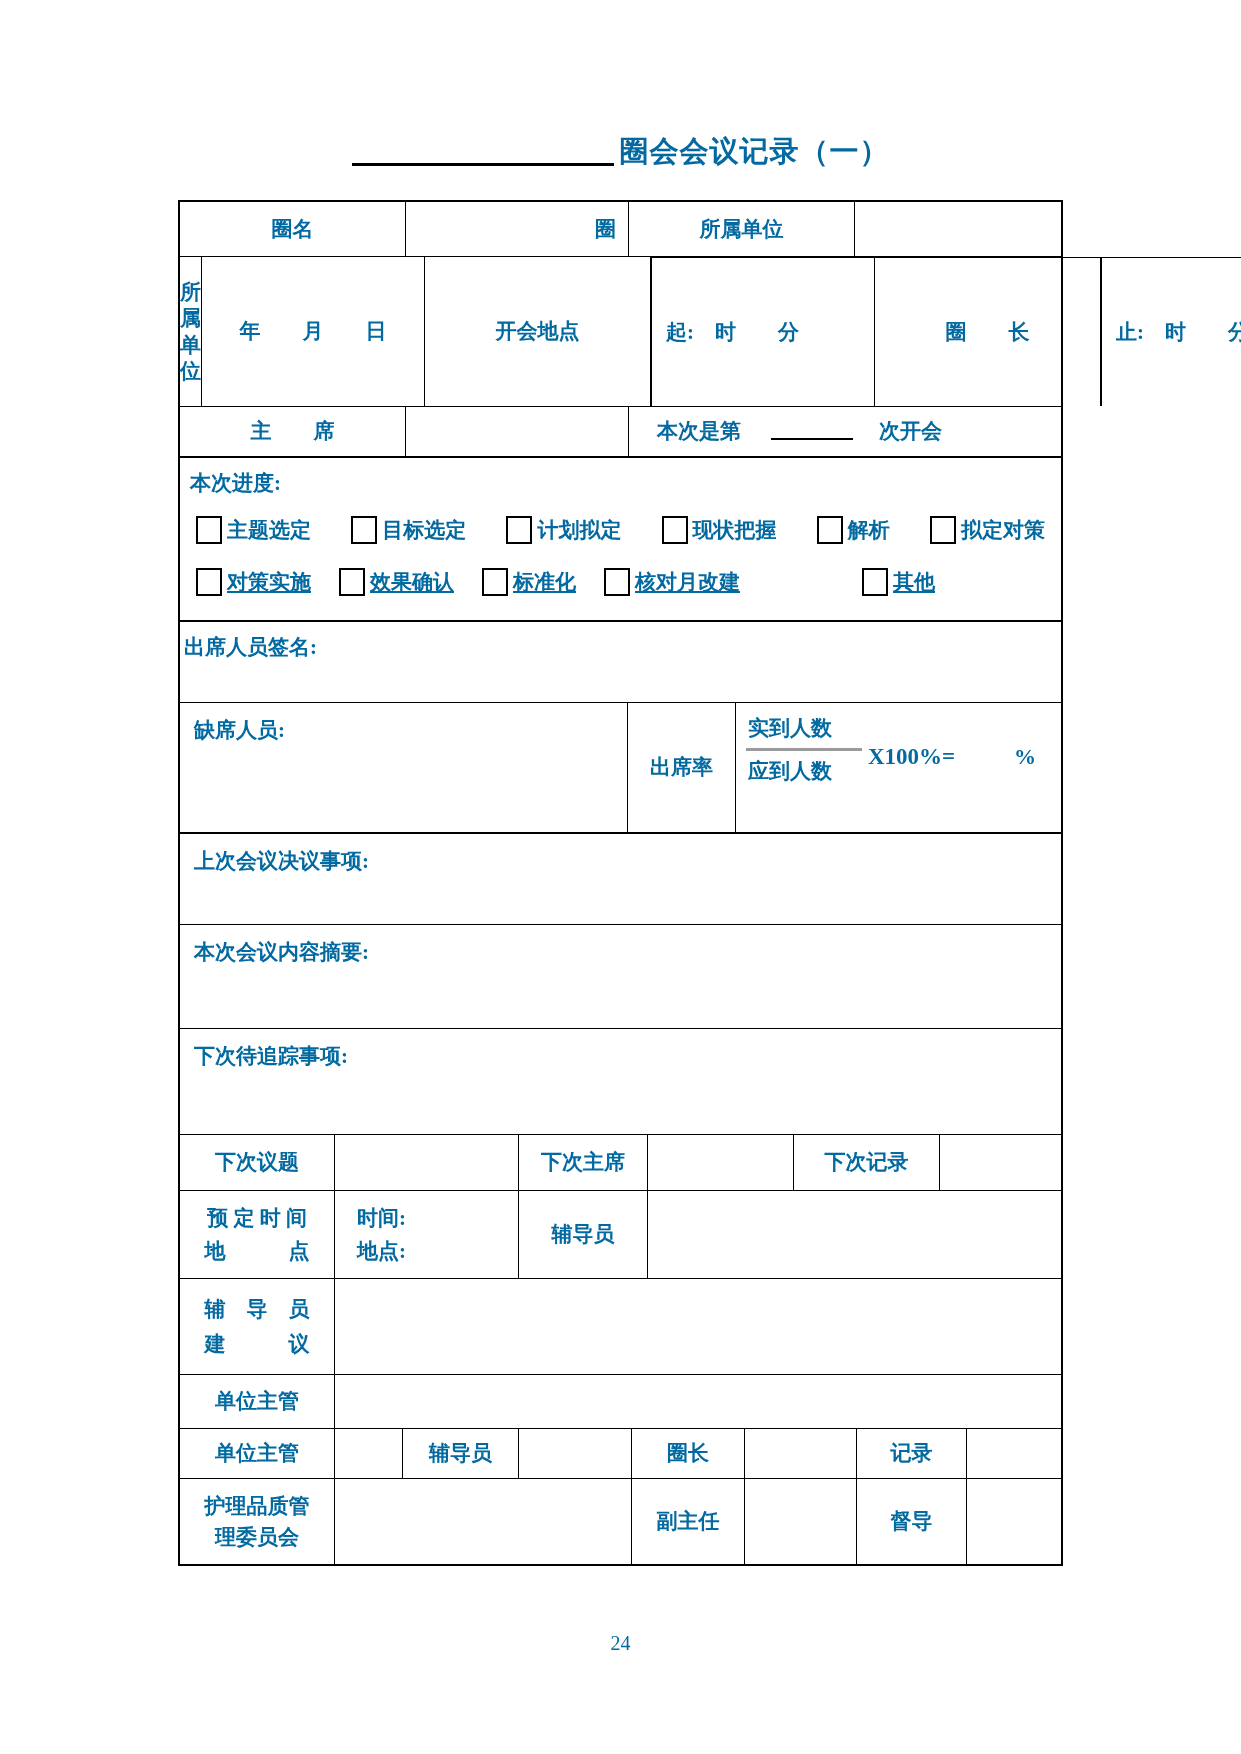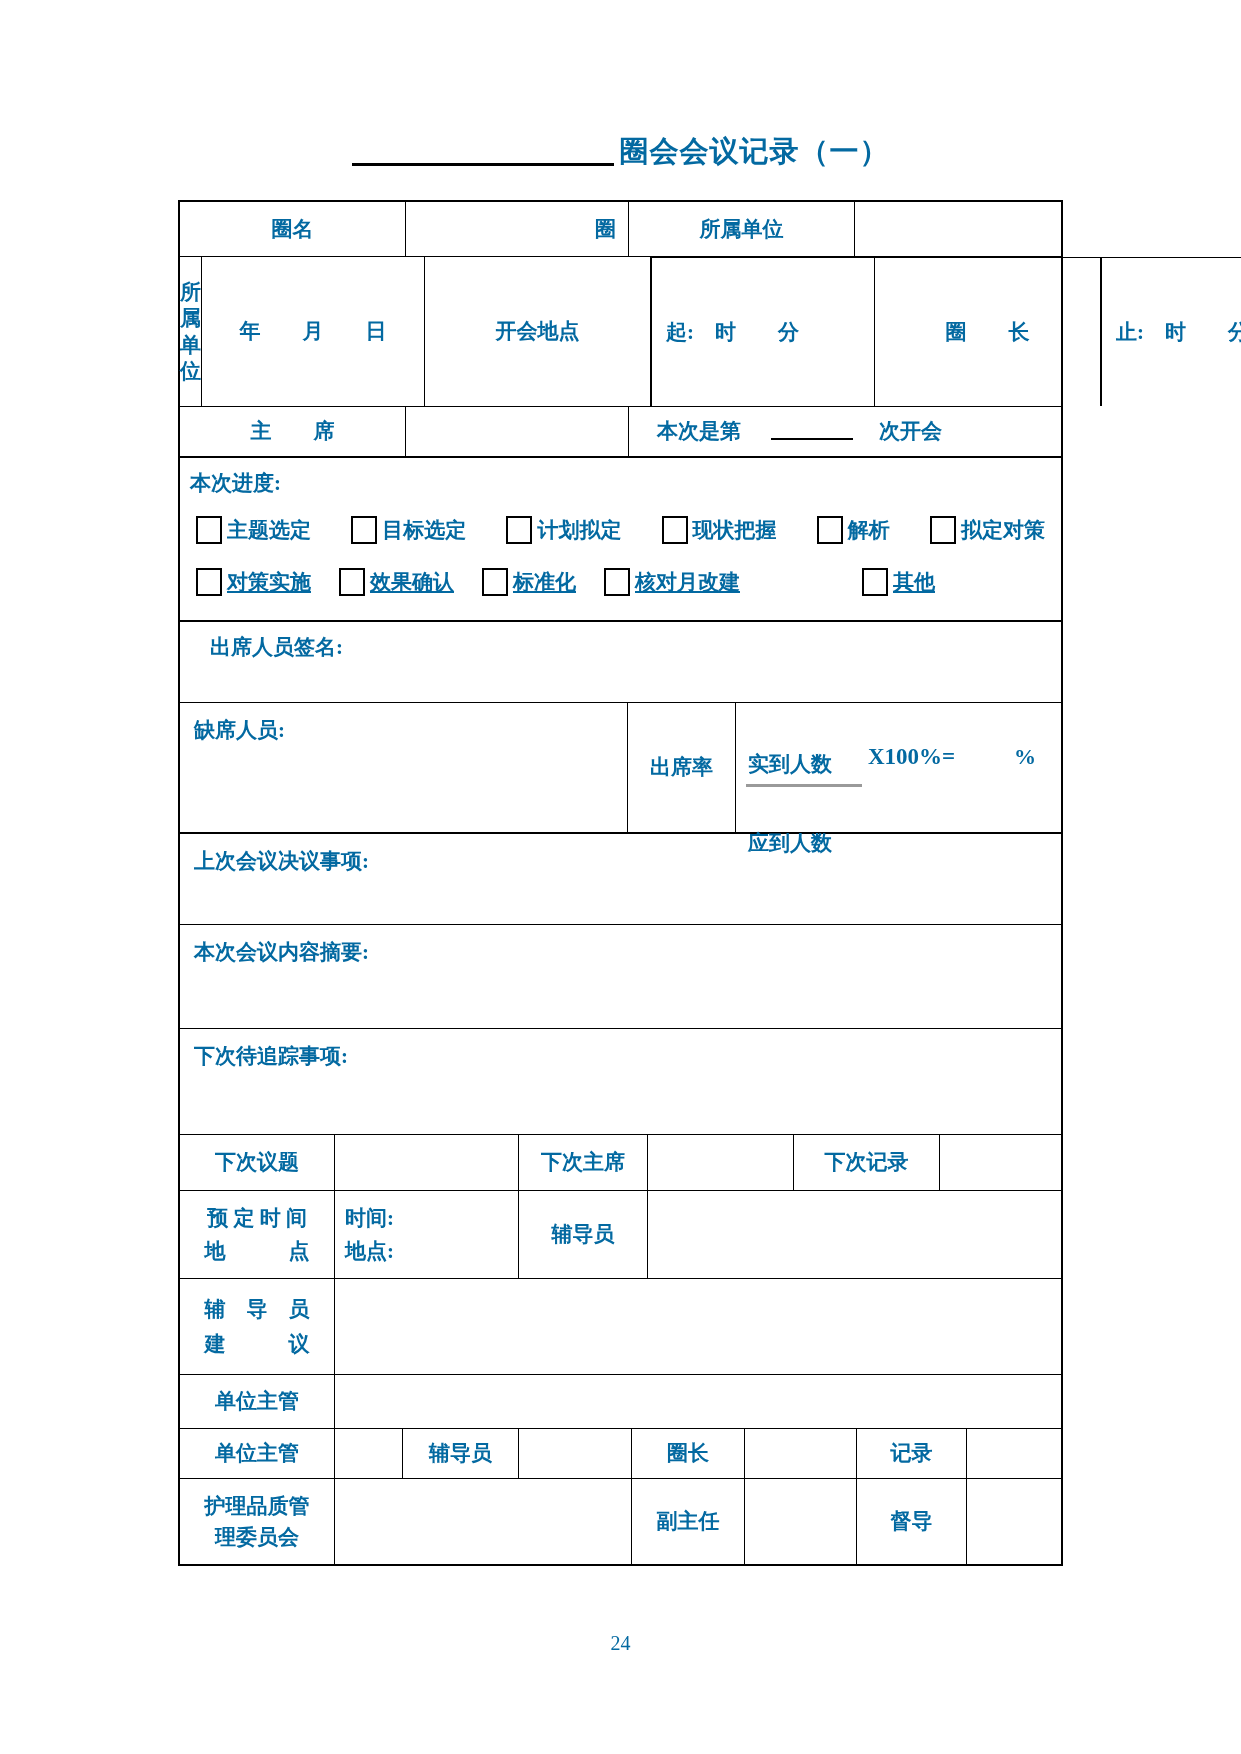--- a/index.html
+++ b/index.html
@@ -42,21 +42,21 @@
   .cbrow2 { display:flex; align-items:center; padding:0 6px; margin-top:24px; }
   .cbrow2 .cbitem { margin-right:28px;text-decoration:underline; }
   .cbitem.pushright { margin-left:auto; margin-right:110px; }
 
   
   .session-blank { width:82px; height:0; border-bottom:2px solid #000; margin:14px 26px 0 30px; }
 
   
   .fraction-cell { display:flex; align-items:flex-start; padding-top:12px; }
   .frac { display:flex; flex-direction:column; margin-left:10px; }
-  .frac-num, .frac-den { padding:0 4px 0 2px;margin-top:36px; }
+  .frac-num, .frac-den { padding:0 4px 0 2px; }
   .frac-line { width:116px; height:0; border-top:3px solid #9a9a9a; margin:7px 0; }
   .formula { font-size:23px; margin:28px 0 0 6px; }
   .pct { font-size:22px; margin:28px 25px 0 auto; }
 
   
   .two-line { display:flex; flex-direction:column; justify-content:space-evenly; align-items:center; text-align:center; }
 
   .pagenum {
     position:absolute; top:1632px; left:0; width:100%;
     text-align:center; font-size:20px; font-weight:400;
@@ -159,21 +159,21 @@
             <span class="cb"></span>
             <span>核对月改建</span>
           </span>
         <span class="cbitem pushright">
             <span class="cb"></span>
             <span>其他</span>
           </span>
       </div>
     </div>
 
-    <div class="ctop bt2" style="height:82px; padding:12px 30px">
+    <div class="ctop bt2" style="height:82px; padding:12px 4px">
       <span>出席人员签名:</span>
     </div>
 
     <div class="row bt" style="height:130px">
       <div class="ctop" style="width:447px; padding:14px">
         <span>缺席人员:</span>
       </div>
       <div class="c bl" style="width:108px">出席率</div>
       <div class="fraction-cell bl" style="flex:1">
         <div class="frac">
@@ -205,21 +205,21 @@
       <div class="c bl" style="width:146px"></div>
       <div class="c bl" style="width:146px">下次记录</div>
       <div class="c bl" style="flex:1"></div>
     </div>
 
     <div class="row bt" style="height:88px">
       <div class="two-line" style="width:154px; padding:6px 10px">
         <span>预 定 时 间</span>
         <span>地　　　点</span>
       </div>
-      <div class="two-line bl" style="width:184px; padding:6px 0; align-items:flex-start">
+      <div class="two-line bl" style="width:184px; padding:6px 12px; align-items:flex-start">
         <span style="padding-left:10px">时间:</span>
         <span style="padding-left:10px">地点:</span>
       </div>
       <div class="c bl" style="width:129px">辅导员</div>
       <div class="c bl" style="flex:1"></div>
     </div>
 
     <div class="row bt" style="height:96px">
       <div class="two-line" style="width:154px; padding:8px 10px">
         <span>辅　导　员</span>

